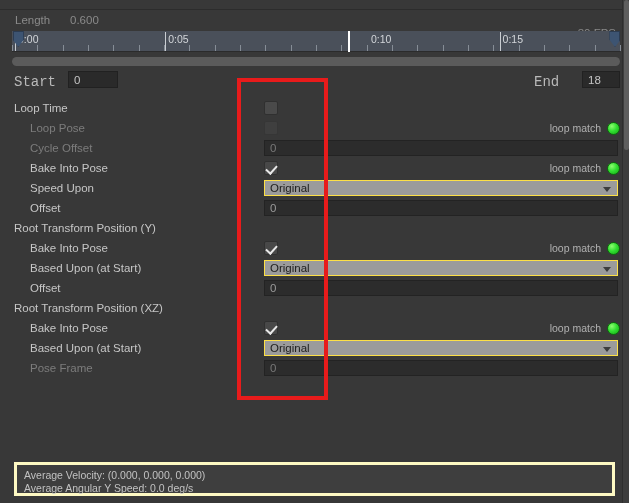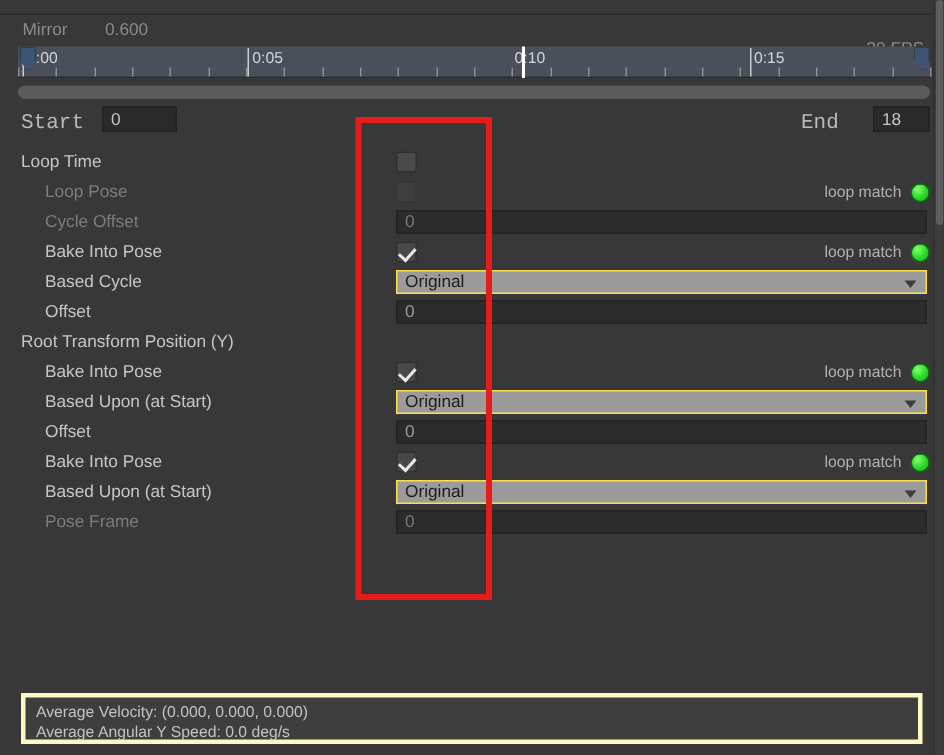--- a/index.html
+++ b/index.html
@@ -195,21 +195,21 @@
   }
 </style>
 </head>
 <body>
 
 <div id="app">
 
   <div class="top-rule"></div>
 
   <div class="length-bar">
-    <span class="length-label">Mirror</span>
+    <span class="length-label">Length</span>
     <span class="length-value">0.600</span>
     <span class="fps-value">30 FPS</span>
   </div>
 
   <div class="ruler" id="ruler">
       <div class="ruler-tick minor" style="left: 0px;"></div>
       <div class="ruler-tick minor" style="left: 25.3333px;"></div>
       <div class="ruler-tick minor" style="left: 50.6667px;"></div>
       <div class="ruler-tick minor" style="left: 76px;"></div>
       <div class="ruler-tick minor" style="left: 101.333px;"></div>
@@ -231,21 +231,21 @@
       <div class="ruler-tick minor" style="left: 506.667px;"></div>
       <div class="ruler-tick minor" style="left: 532px;"></div>
       <div class="ruler-tick minor" style="left: 557.333px;"></div>
       <div class="ruler-tick minor" style="left: 582.667px;"></div>
       <div class="ruler-tick minor" style="left: 608px;"></div>
       <div class="ruler-tick major" style="left: 3.04px;"></div>
       <div class="ruler-lbl" style="left: 6.04px;">0:00</div>
       <div class="ruler-tick major" style="left: 153.216px;"></div>
       <div class="ruler-lbl" style="left: 156.216px;">0:05</div>
       <div class="ruler-tick major" style="left: 336.224px;"></div>
-      <div class="ruler-lbl" style="left: 331px;">0:10</div>
+      <div class="ruler-lbl" style="left: 359px;">0:10</div>
       <div class="ruler-tick major" style="left: 487.616px;"></div>
       <div class="ruler-lbl" style="left: 490.616px;">0:15</div>
       <div class="playhead" style="left: 336.224px;"></div>
       <div class="range-handle left" style="left: 0.824px;"></div>
       <div class="range-handle right" style="left: 597.488px;"></div>
     </div>
 
   <div class="hscroll-track">
     <div class="hscroll-thumb"></div>
   </div>
@@ -272,21 +272,21 @@
         <span class="row-label indent1 dim">Cycle Offset</span>
         <div class="numfield dim">0</div>
       </div>
       <div class="row">
         <span class="row-label indent1">Bake Into Pose</span>
         <div class="cbox checked"></div>
         <span class="loopmatch">loop match</span>
         <span class="led"></span>
       </div>
       <div class="row">
-        <span class="row-label indent1">Based Cycle</span>
+        <span class="row-label indent1">Speed Upon</span>
         <div class="dropdown"><span>Original</span><span class="dd-arrow"></span></div>
       </div>
       <div class="row">
         <span class="row-label indent1">Offset</span>
         <div class="numfield">0</div>
       </div>
       <div class="row">
         <span class="row-label indent0">Root Transform Position (Y)</span>
       </div>
       <div class="row">
@@ -297,20 +297,23 @@
       </div>
       <div class="row">
         <span class="row-label indent1">Based Upon (at Start)</span>
         <div class="dropdown"><span>Original</span><span class="dd-arrow"></span></div>
       </div>
       <div class="row">
         <span class="row-label indent1">Offset</span>
         <div class="numfield">0</div>
       </div>
       <div class="row">
+        <span class="row-label indent0">Root Transform Position (XZ)</span>
+      </div>
+      <div class="row">
         <span class="row-label indent1">Bake Into Pose</span>
         <div class="cbox checked"></div>
         <span class="loopmatch">loop match</span>
         <span class="led"></span>
       </div>
       <div class="row">
         <span class="row-label indent1">Based Upon (at Start)</span>
         <div class="dropdown"><span>Original</span><span class="dd-arrow"></span></div>
       </div>
       <div class="row">

